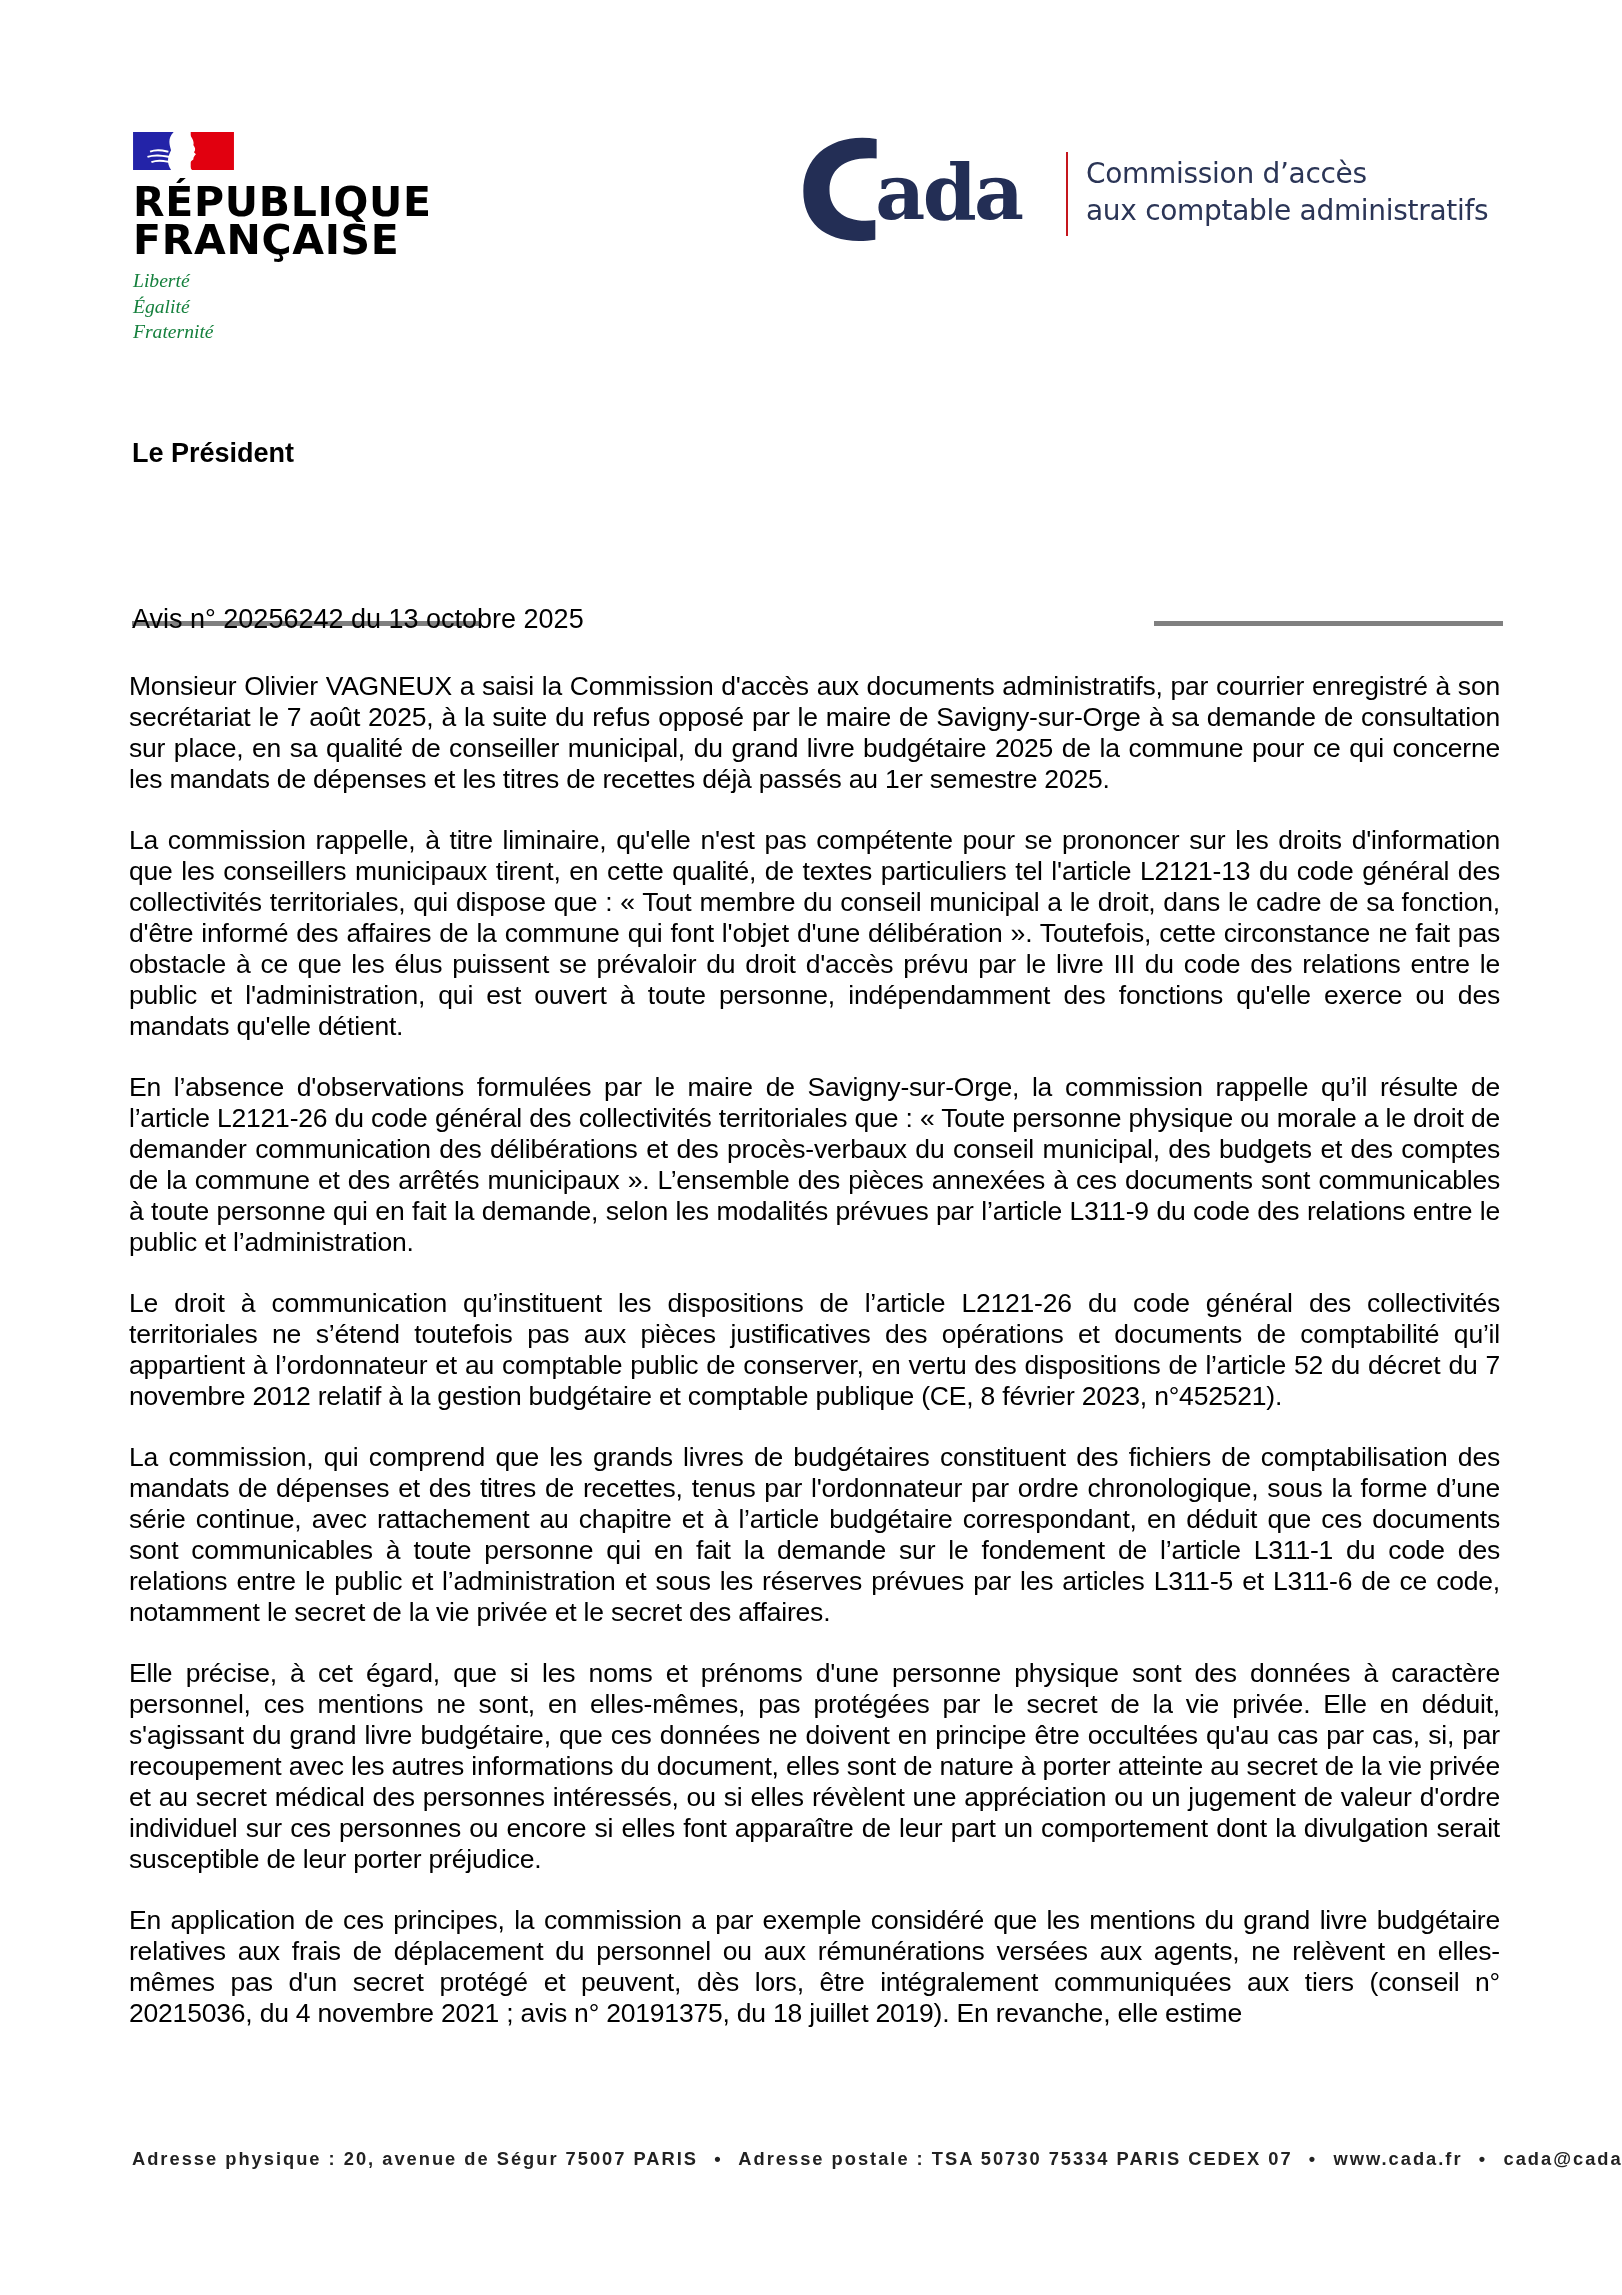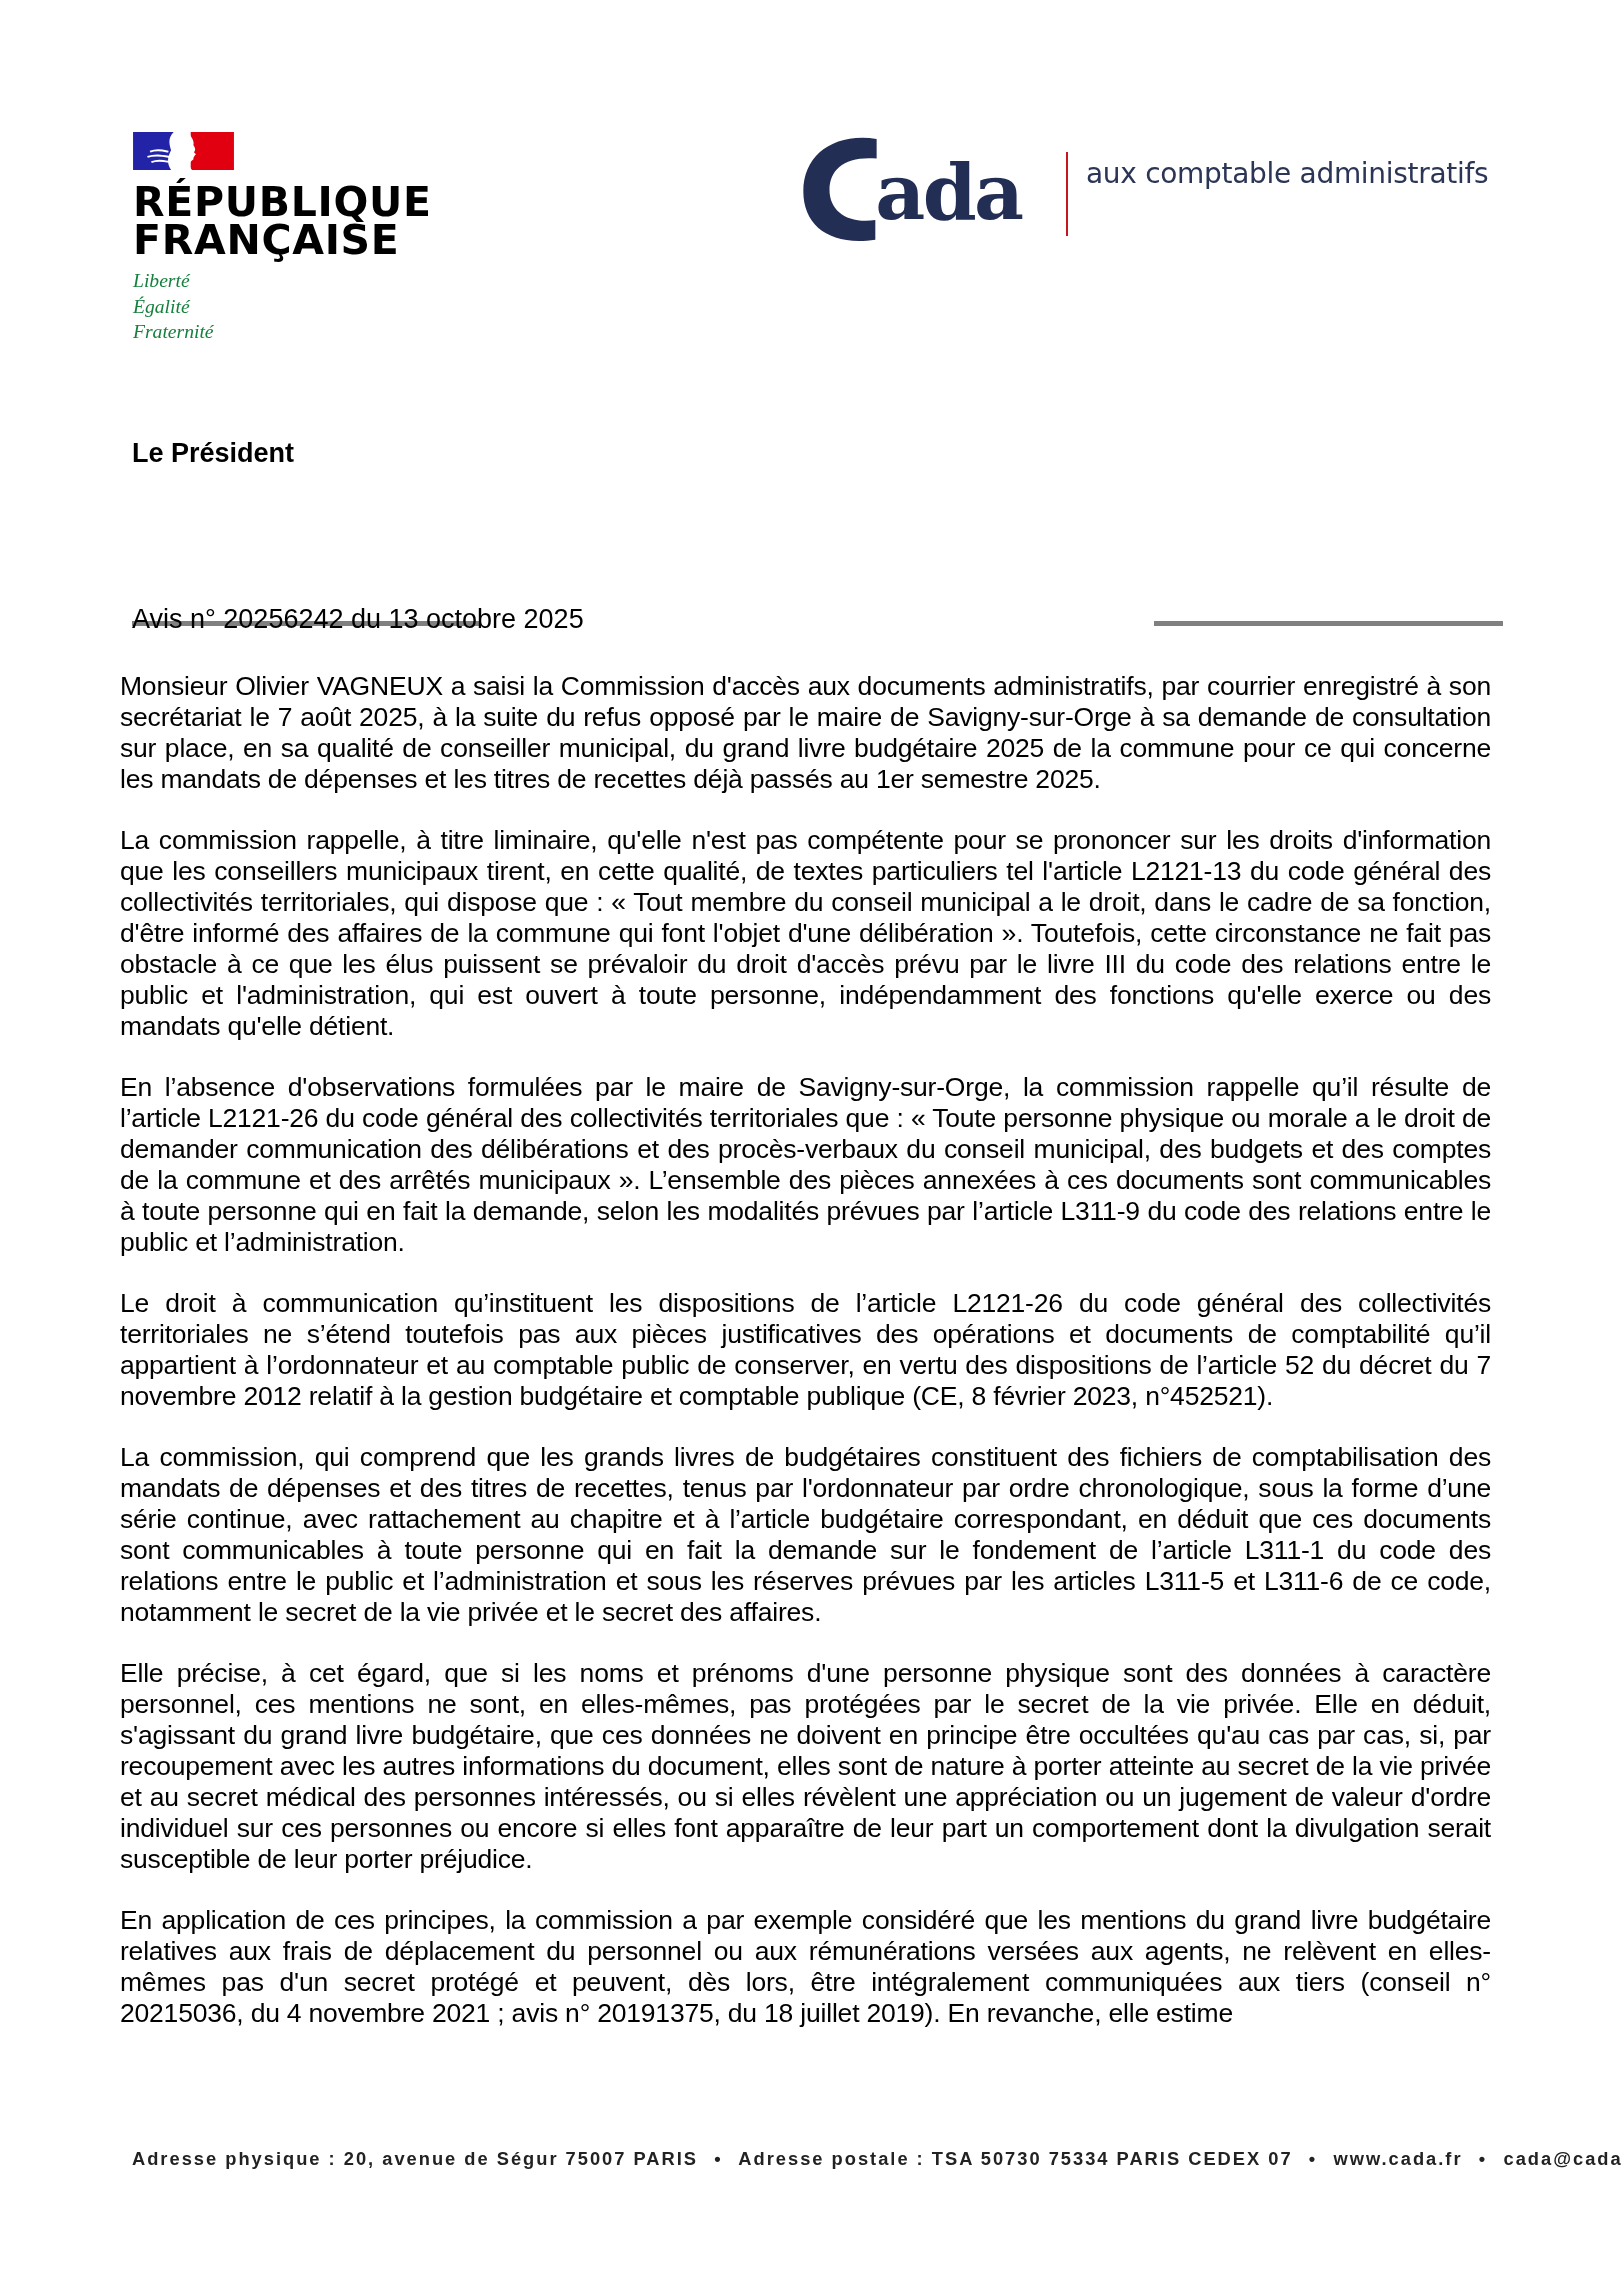--- a/index.html
+++ b/index.html
@@ -26,21 +26,21 @@
   .sender { position: absolute; left: 132px; top: 438px; font-weight: bold; font-size: 27px; }
 
   
   .avis-row { position: absolute; left: 132px; top: 601px; width: 1371px; height: 39px; }
   .rule { position: absolute; top: 19.6px; height: 5.2px; background: #808080; }
   .rule.left { left: 0; width: 349px; }
   .rule.right { right: 0; width: 349px; }
   .avis-title { position: absolute; left: 0; right: 0; top: 0; text-align: left; font-size: 27px; line-height: 37px; }
 
   
-  .body-text { position: absolute; left: 120px; top: 671px; width: 1371px; }
+  .body-text { position: absolute; left: 129px; top: 671px; width: 1371px; }
   .para { margin: 0 0 30px 0; font-size: 26.5px; line-height: 31px; text-align: justify;
           letter-spacing: -0.2px; }
 
   
   .footer { position: absolute; left: 132px; top: 2148px; width: 1371px; font-size: 18.3px;
             letter-spacing: 2px; color: #222; white-space: nowrap; font-weight: bold; }
   .footer .sep { margin: 0 9.2px; }
 </style>
 </head>
 <body>
@@ -66,20 +66,21 @@
   </div>
 </div>
 
 <div class="cada-logo">
   <svg class="cada-mark" width="262" height="108" viewBox="0 0 400 165">
     <path d="M120 6 C 55 -4, 8 30, 8 86 C 8 140, 50 170, 118 160 L 118 130 C 75 136, 48 116, 48 84 C 48 52, 72 32, 120 36 Z" fill="#232e55"></path>
     <text x="118" y="128" font-family="DejaVu Serif, serif" font-weight="bold" font-size="118" fill="#232e55" letter-spacing="-4">ada</text>
   </svg>
   <div class="cada-divider"></div>
   <div class="cada-name">
+    <div>Commission d’accès</div>
     <div>aux comptable administratifs</div>
   </div>
 </div>
 
 <div class="sender">Le Président</div>
 
 <div class="avis-row">
   <div class="rule left"></div>
   <div class="avis-title">Avis n° 20256242 du 13 octobre 2025</div>
   <div class="rule right"></div>

